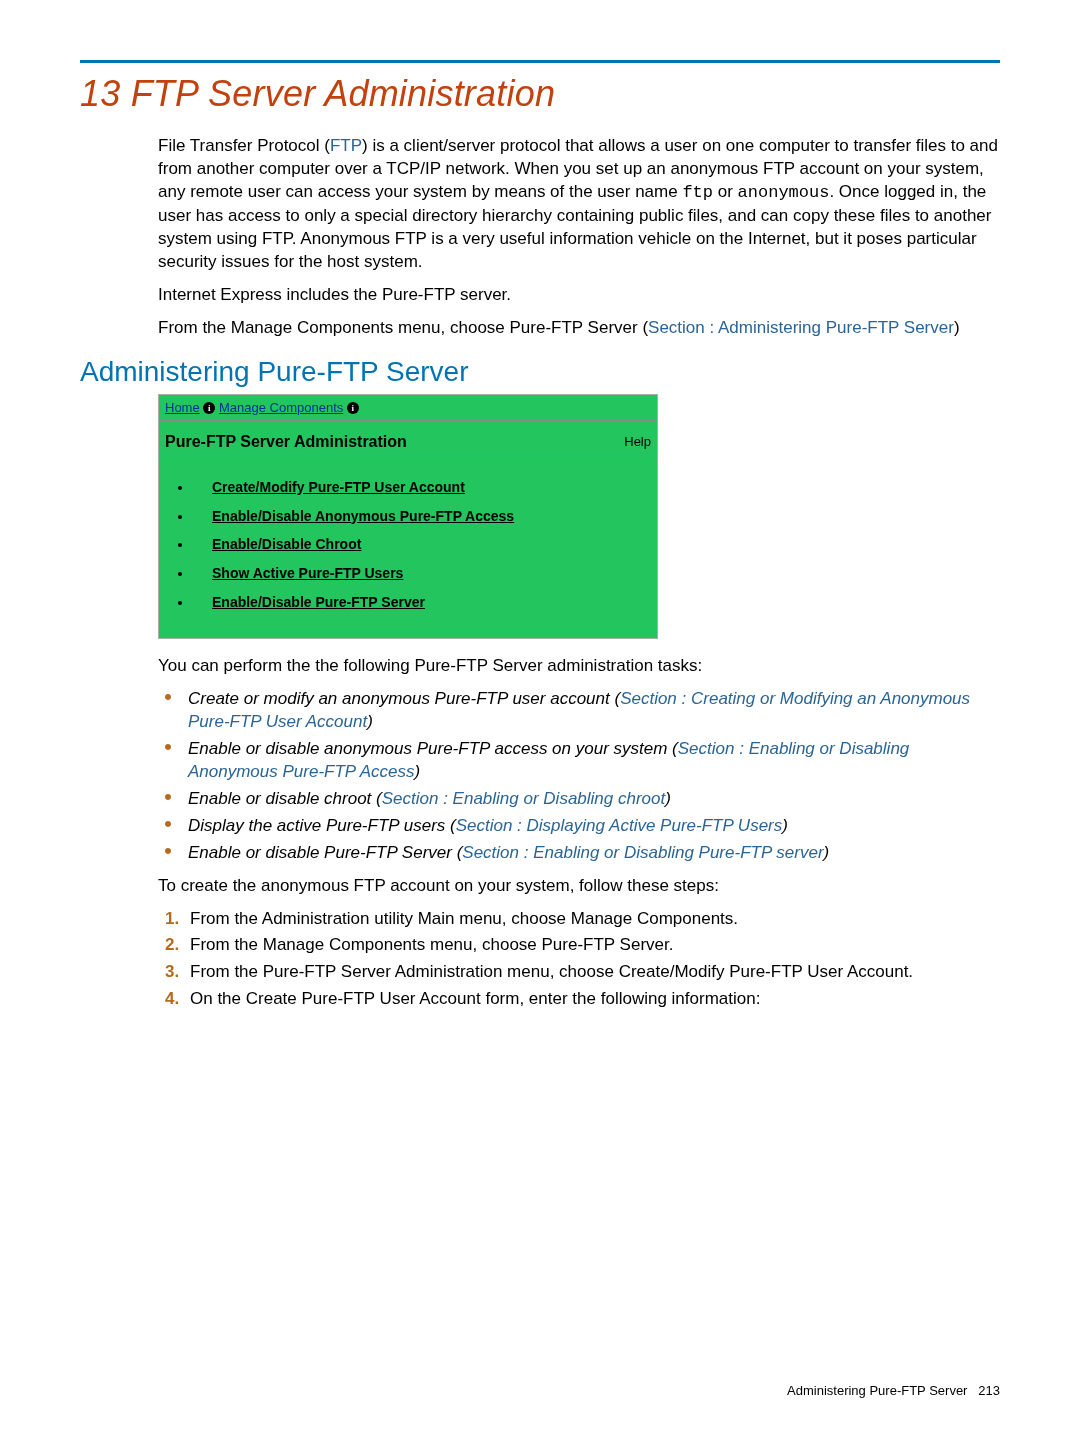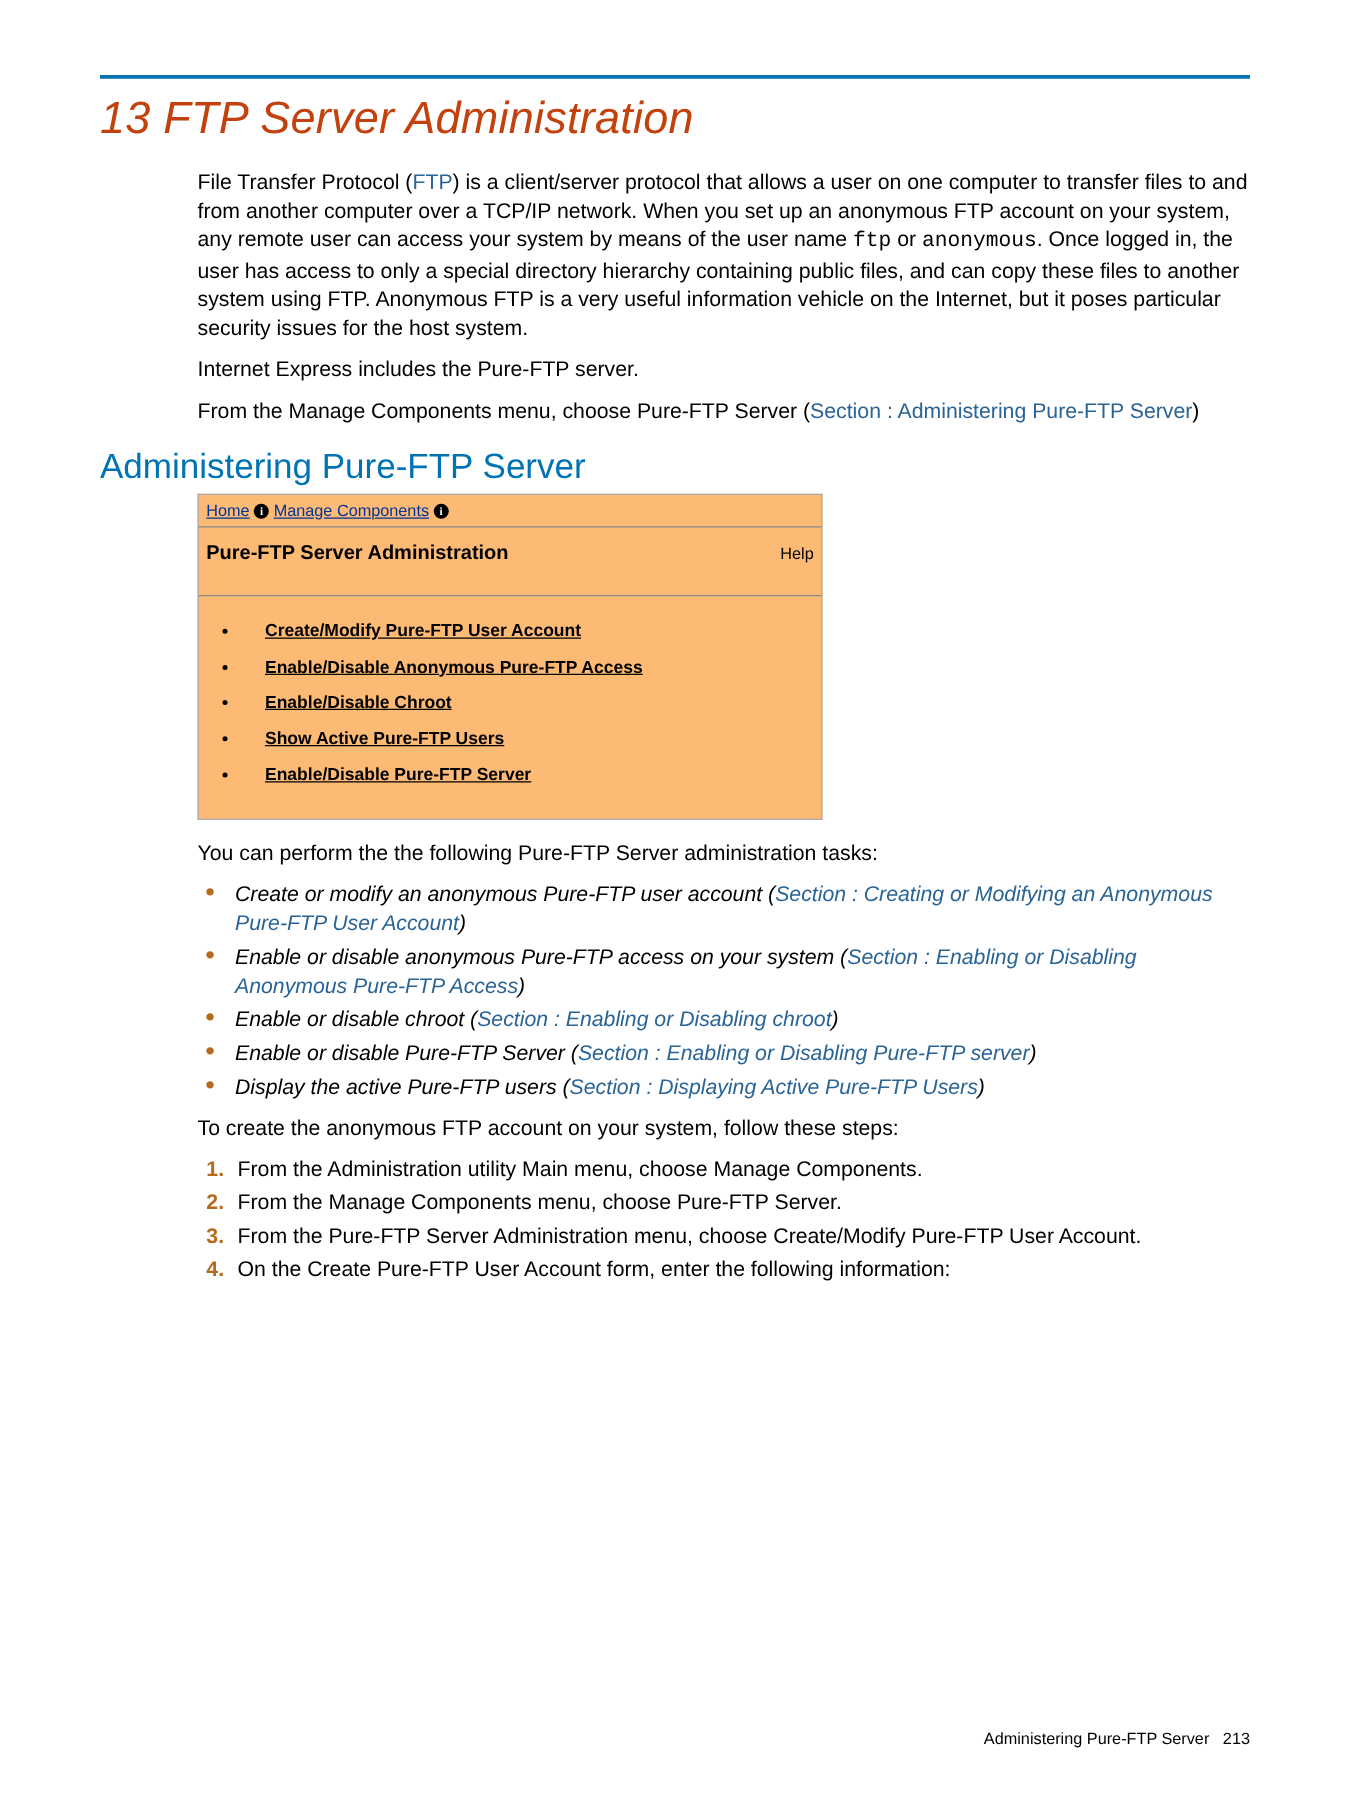--- a/index.html
+++ b/index.html
@@ -60,39 +60,39 @@
   .fig-caption {
     font-weight: bold;
     color: #0073b3;
     font-size: 15px;
     margin: 14px 0 6px 0;
   }
   
   .shot {
     width: 498px;
     border: 1px solid #aaa;
-    background: #fdba74;
+    background: #22c55e;
     font-family: Arial, sans-serif;
     font-size: 14px;
     margin-bottom: 16px;
   }
   .shot .crumbs {
     border-bottom: 1px solid #888;
     padding: 4px 6px;
     font-size: 13px;
   }
   .shot .crumbs a {
     color: #003399;
     text-decoration: underline;
   }
   .shot .titlebar {
     display: flex;
     justify-content: space-between;
     align-items: center;
-    padding: 10px 6px 22px 6px;
+    padding: 10px 6px 6px 6px;
     border-bottom: 1px solid #888;
   }
   .shot .titlebar .ttl {
     font-weight: bold;
     font-size: 16px;
   }
   .shot .titlebar .help {
     font-size: 13px;
     text-align: right;
   }
@@ -219,24 +219,24 @@
       <li>
         <span>Create or modify an anonymous Pure-FTP user account (</span><span class="link">Section : Creating or Modifying an Anonymous Pure-FTP User Account</span><span>)</span>
       </li>
       <li>
         <span>Enable or disable anonymous Pure-FTP access on your system (</span><span class="link">Section : Enabling or Disabling Anonymous Pure-FTP Access</span><span>)</span>
       </li>
       <li>
         <span>Enable or disable chroot (</span><span class="link">Section : Enabling or Disabling chroot</span><span>)</span>
       </li>
       <li>
+        <span>Display the active Pure-FTP users (</span><span class="link">Section : Displaying Active Pure-FTP Users</span><span>)</span>
+      </li>
+      <li>
         <span>Enable or disable Pure-FTP Server (</span><span class="link">Section : Enabling or Disabling Pure-FTP server</span><span>)</span>
-      </li>
-      <li>
-        <span>Display the active Pure-FTP users (</span><span class="link">Section : Displaying Active Pure-FTP Users</span><span>)</span>
       </li>
     </ul>
   </div>
 
 
   <div class="body-indent">
     <p>To create the anonymous FTP account on your system, follow these steps:</p>
     <ol class="steps">
       <li>From the Administration utility Main menu, choose Manage Components.</li>
       <li>From the Manage Components menu, choose Pure-FTP Server.</li>

